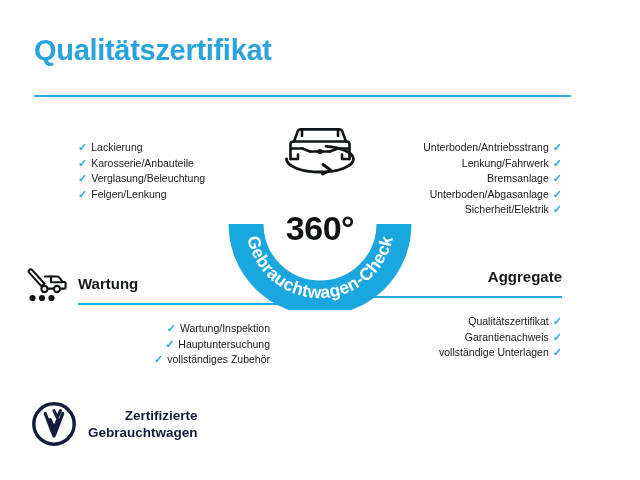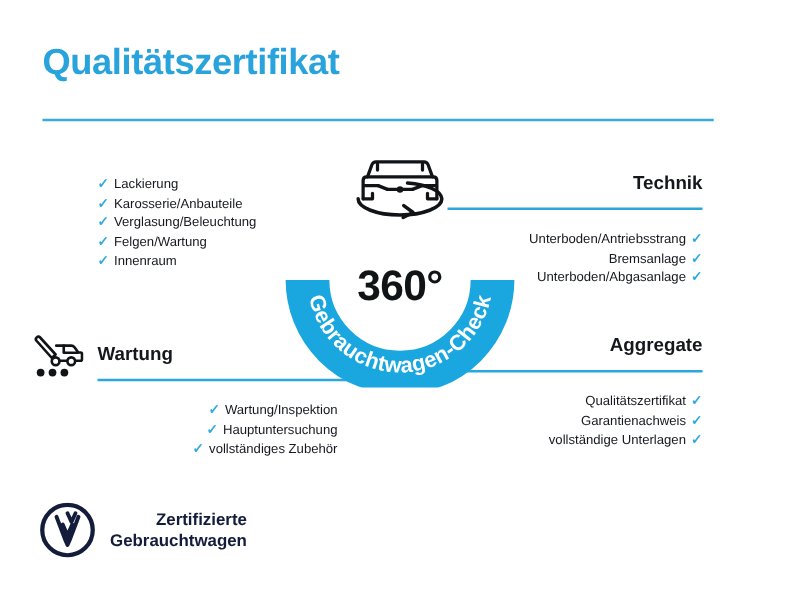--- a/index.html
+++ b/index.html
@@ -140,22 +140,21 @@
 <div id="page">
 
   <div class="title">Qualitätszertifikat</div>
   <div class="title-rule"></div>
 
   <div class="section left sec-optik">
     <ul class="sec-list">
       <li><span class="chk">✓</span><span>Lackierung</span></li>
       <li><span class="chk">✓</span><span>Karosserie/Anbauteile</span></li>
       <li><span class="chk">✓</span><span>Verglasung/Beleuchtung</span></li>
-      <li><span class="chk">✓</span><span>Felgen/Wartung</span></li>
-      <li><span class="chk">✓</span><span>Innenraum</span></li>
+      <li><span class="chk">✓</span><span>Felgen/Lenkung</span></li>
     </ul>
   </div>
 
   <div class="section left sec-wartung">
     <div class="sec-head">
       <div class="sec-icon">
         <svg width="42" height="36" viewBox="0 0 42 36">
           <g fill="none" stroke="#111417" stroke-width="2.1" stroke-linecap="round" stroke-linejoin="round">
             <path d="M4.2 5.6 Q3 4.2 4.4 2.9 Q5.8 1.6 7.1 3 L19.5 16.6 L16.5 19.4 Z"></path>
             <path d="M20 9.5 L32 9.5 Q33.6 9.5 34.6 10.8 L37.6 15 L39.5 15 Q40.6 15 40.6 16.2 L40.6 20.4 Q40.6 21.6 39.4 21.6 L35.5 21.6"></path>
@@ -173,43 +172,26 @@
       <div class="sec-underline"></div>
     </div>
     <ul class="sec-list">
       <li><span class="chk">✓</span><span>Wartung/Inspektion</span></li>
       <li><span class="chk">✓</span><span>Hauptuntersuchung</span></li>
       <li><span class="chk">✓</span><span>vollständiges Zubehör</span></li>
     </ul>
   </div>
 
   <div class="section right sec-technik">
-    <div class="sec-head">
-      <div class="sec-icon">
-        <svg width="42" height="36" viewBox="0 0 42 36">
-          <g fill="none" stroke="#111417" stroke-width="2.1" stroke-linecap="round" stroke-linejoin="round">
-            <path d="M8.5 18.5 L10.6 12.8 Q11.1 11.5 12.5 11.5 L24 11.5"></path>
-            <path d="M6.8 29 L6.8 20.1 Q6.8 18.5 8.4 18.5 L31.6 18.5 Q33.2 18.5 33.2 20.1 L33.2 29"></path>
-            <path d="M6.8 29 L10.8 29 L10.8 26.6"></path>
-            <path d="M33.2 29 L29.2 29 L29.2 26.6"></path>
-            <path d="M6.8 23 L11.8 23"></path>
-            <path d="M33.2 23 L28.6 23"></path>
-            <rect x="24" y="1.8" width="16" height="15" rx="0.6"></rect>
-            <path d="M27.6 9.4 L30.6 12.6 L36.4 5.6"></path>
-          </g>
-          <circle cx="20" cy="23" r="1.4" fill="#111417"></circle>
-        </svg>
-      </div>
-      <div class="sec-title">Technik</div>
-      <div class="sec-underline"></div>
-    </div>
     <ul class="sec-list">
       <li><span>Unterboden/Antriebsstrang</span><span class="chk">✓</span></li>
+      <li><span>Lenkung/Fahrwerk</span><span class="chk">✓</span></li>
       <li><span>Bremsanlage</span><span class="chk">✓</span></li>
       <li><span>Unterboden/Abgasanlage</span><span class="chk">✓</span></li>
+      <li><span>Sicherheit/Elektrik</span><span class="chk">✓</span></li>
     </ul>
   </div>
 
   <div class="section right sec-garantie">
     <div class="sec-head">
       <div class="sec-icon">
         <svg width="34" height="38" viewBox="0 0 34 38">
           <g fill="none" stroke="#111417" stroke-width="2.3" stroke-linecap="round" stroke-linejoin="round">
             <path d="M17 2.2 L31 6.6 L31 18.5 Q31 28.5 17 35.4 Q3 28.5 3 18.5 L3 6.6 Z"></path>
             <path d="M11 17.6 L15.4 22.2 L23.4 13"></path>

